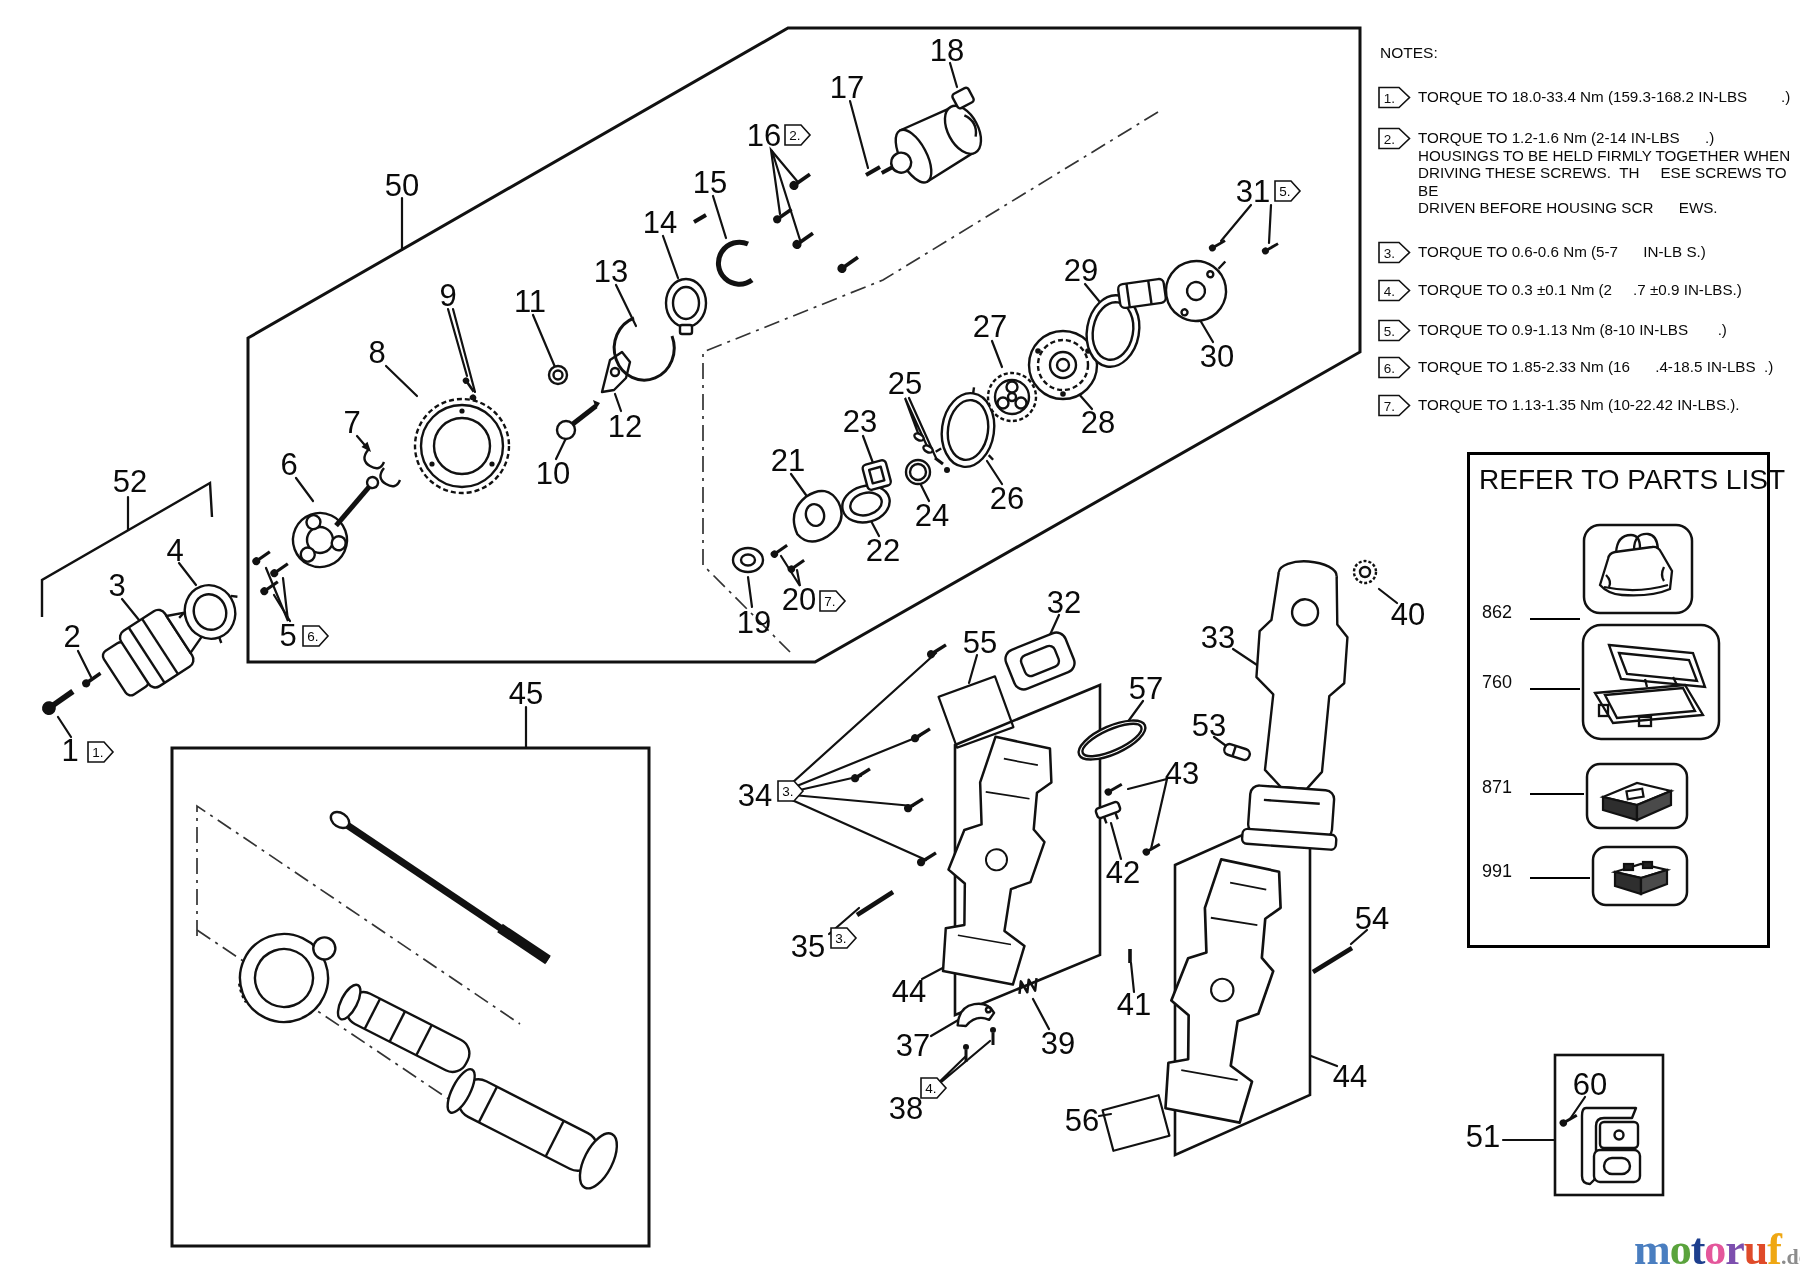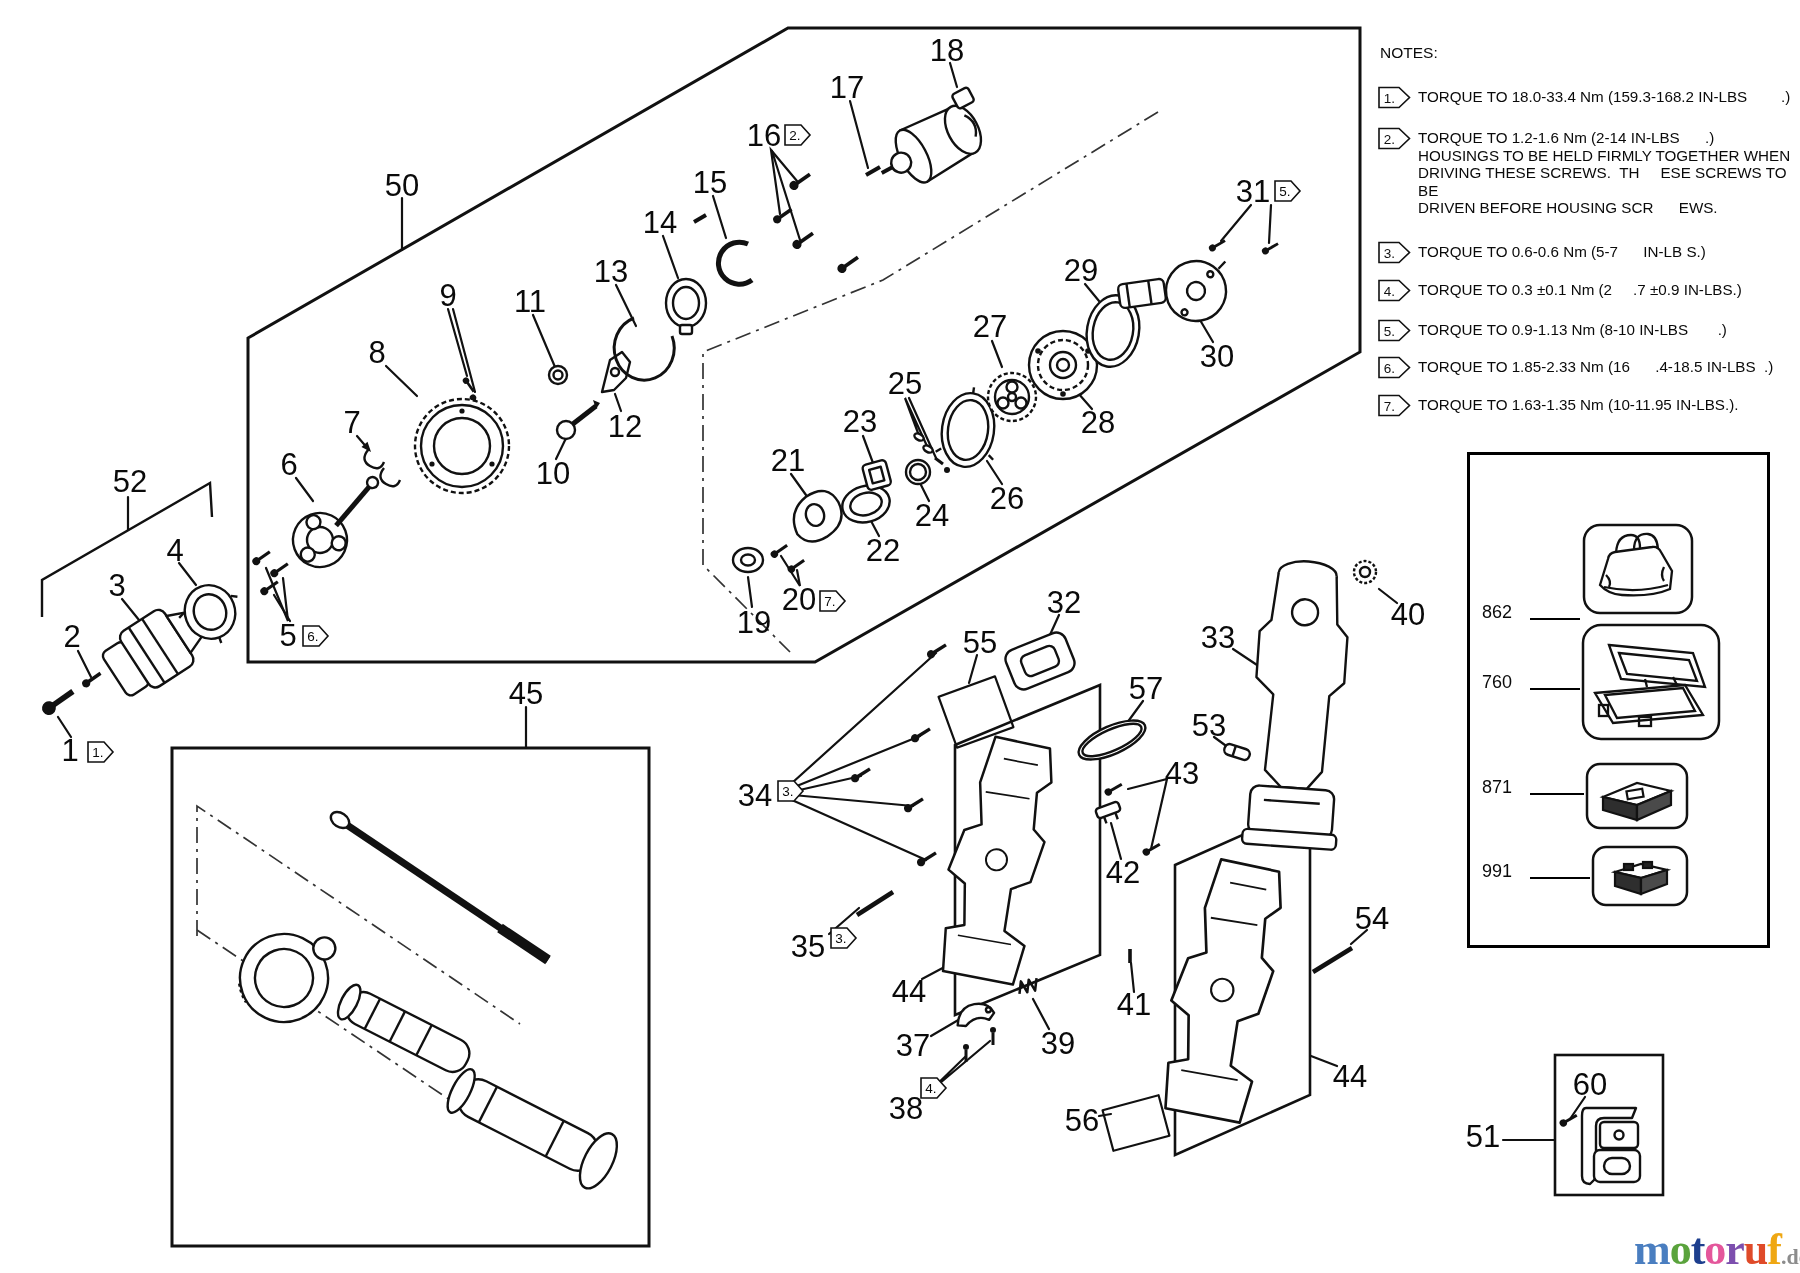--- a/index.html
+++ b/index.html
@@ -533,25 +533,26 @@
     <div class="note-text">TORQUE TO 1.85-2.33 Nm (16      .4-18.5 IN-LBS  .)</div>
   </div>
 
   <div class="note-row">
     <span class="note-tag">
       <svg width="33" height="23">
             <polygon points="1,1.5 21,1.5 31.5,11.5 21,21.5 1,21.5" fill="#fff" stroke="#111" stroke-width="1.6"></polygon>
             <text x="11.5" y="16.5" text-anchor="middle" font-size="13.5" fill="#111">7.</text>
           </svg>
     </span>
-    <div class="note-text">TORQUE TO 1.63-1.35 Nm (10-11.95 IN-LBS.).</div>
+    <div class="note-text">TORQUE TO 1.13-1.35 Nm (10-22.42 IN-LBS.).</div>
   </div>
 </div>
 
 <div class="plist">
+  <div class="plist-title">REFER TO PARTS LIST</div>
 
   <div class="pl-num" style="left:12px;top:147px">862</div>
   <div class="pl-line" style="left:60px;top:163px;width:50px"></div>
   <div class="pl-icon" style="left:112px;top:68px">
     <svg width="112" height="92" fill="none" stroke="#111" stroke-width="2.3">
       <rect x="2" y="2" width="108" height="88" rx="16" stroke-width="2.5"></rect>
       <path d="M18 62 L26 36 Q27 30 33 29 L70 24 Q76 23 79 29 L90 48 L88 66 Q70 74 40 72 Q26 71 18 62 Z"></path>
       <path d="M22 64 Q55 71 86 62"></path>
       <path d="M34 30 Q35 12 49 12 Q58 12 58 25"></path>
       <path d="M52 27 Q52 10 66 11 Q75 12 76 26"></path>

